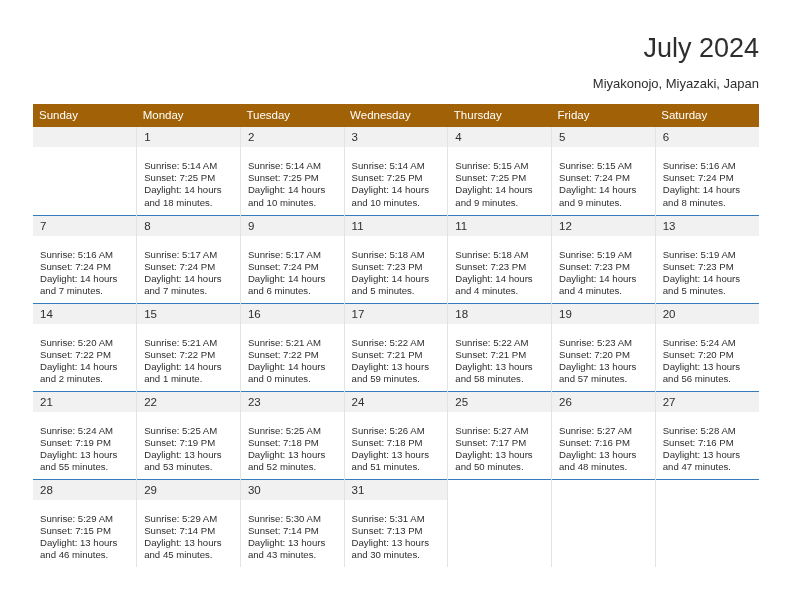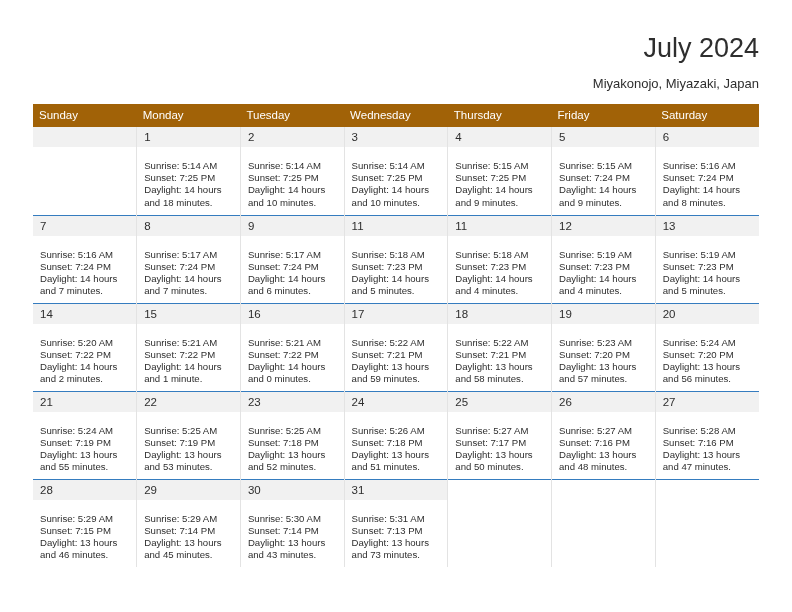--- a/index.html
+++ b/index.html
@@ -517,21 +517,21 @@
               </div>
             </div>
           </td>
           <td>
             <div class="cell-inner">
               <div class="daynum">31</div>
               <div class="details">
                 <div>Sunrise: 5:31 AM</div>
                 <div>Sunset: 7:13 PM</div>
                 <div>Daylight: 13 hours</div>
-                <div>and 73 minutes.</div>
+                <div>and 30 minutes.</div>
               </div>
             </div>
           </td>
           <td class="cell-blank"></td>
           <td class="cell-blank"></td>
           <td class="cell-blank"></td>
         </tr>
       </tbody>
   </table>
 

